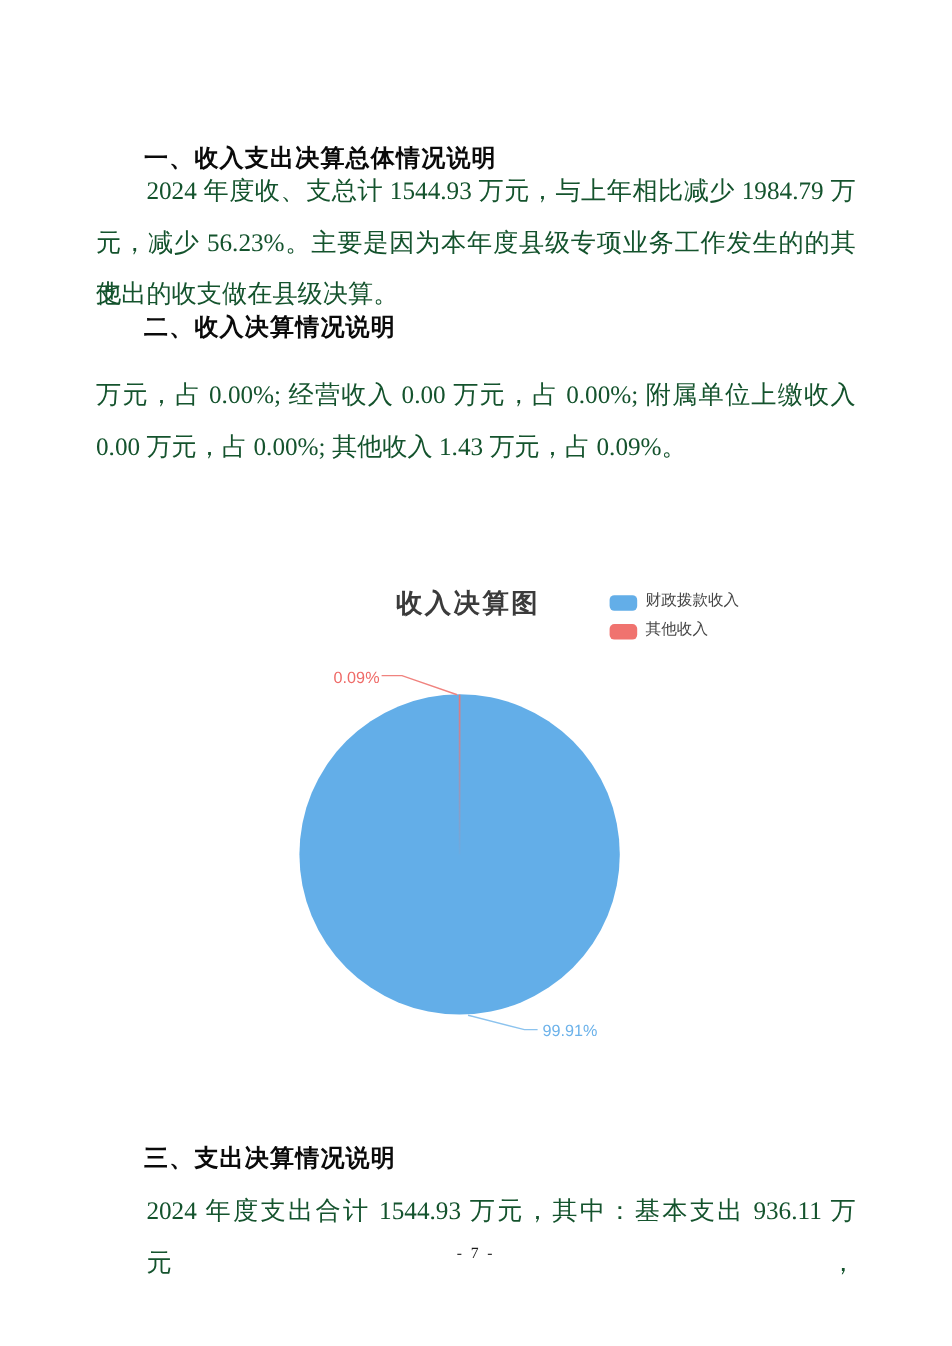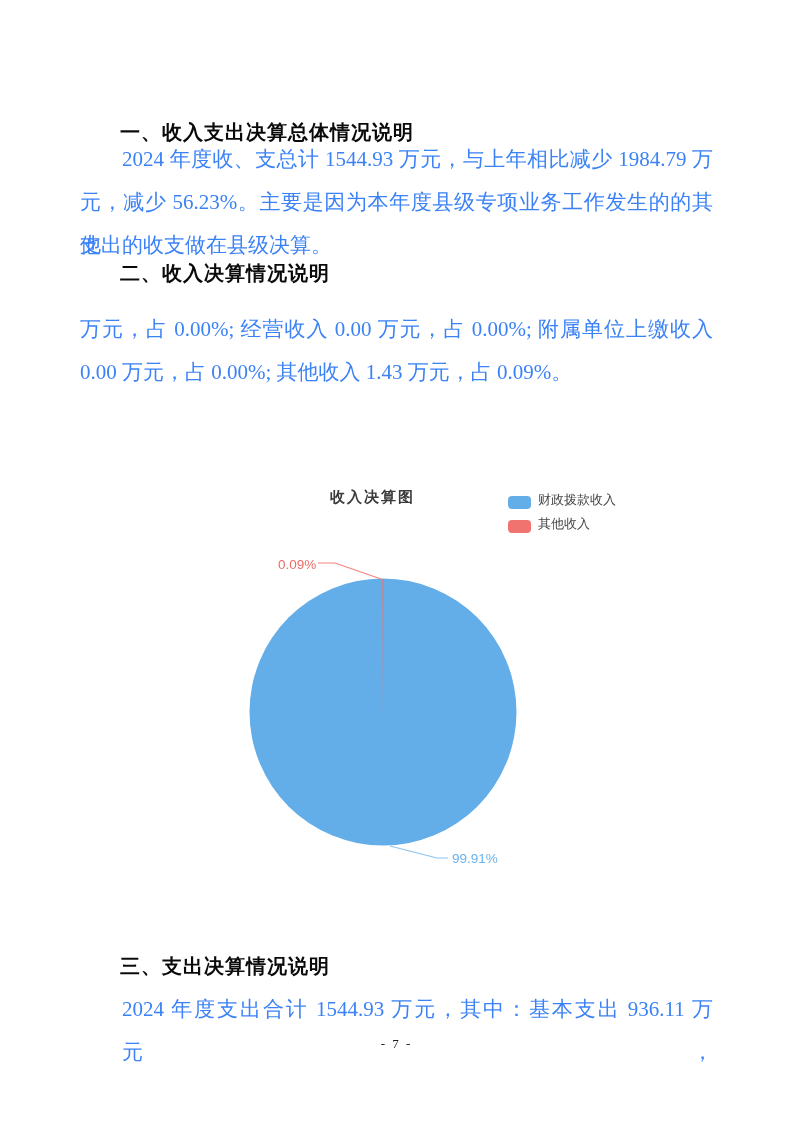--- a/index.html
+++ b/index.html
@@ -29,21 +29,21 @@
   .para {
     position: absolute;
     left: 80px;
     width: 633px;
   }
   .line {
     height: 43px;
     line-height: 43px;
     font-size: 21px;
     white-space: nowrap;
-    color: #3b82f6;
+    color: #14532d;
   }
   .line.just {
     text-align: justify;
     text-align-last: justify;
     text-justify: inter-character;
     white-space: normal;
   }
   .line.first { padding-left: 42px; box-sizing: border-box; }
   .chart {
     position: absolute;
@@ -51,21 +51,21 @@
     top: 478px;
     width: 633px;
     height: 430px;
   }
   .chart-title {
     position: absolute;
     left: 250px;
     top: 10px;
     font-family: "Liberation Sans", "DejaVu Sans", sans-serif;
     font-weight: 700;
-    font-size: 15px;
+    font-size: 22px;
     letter-spacing: 2px;
     color: #3b3b3b;
     white-space: nowrap;
   }
   .legend {
     position: absolute;
     left: 428px;
     top: 7px;
   }
   .legend-row {

